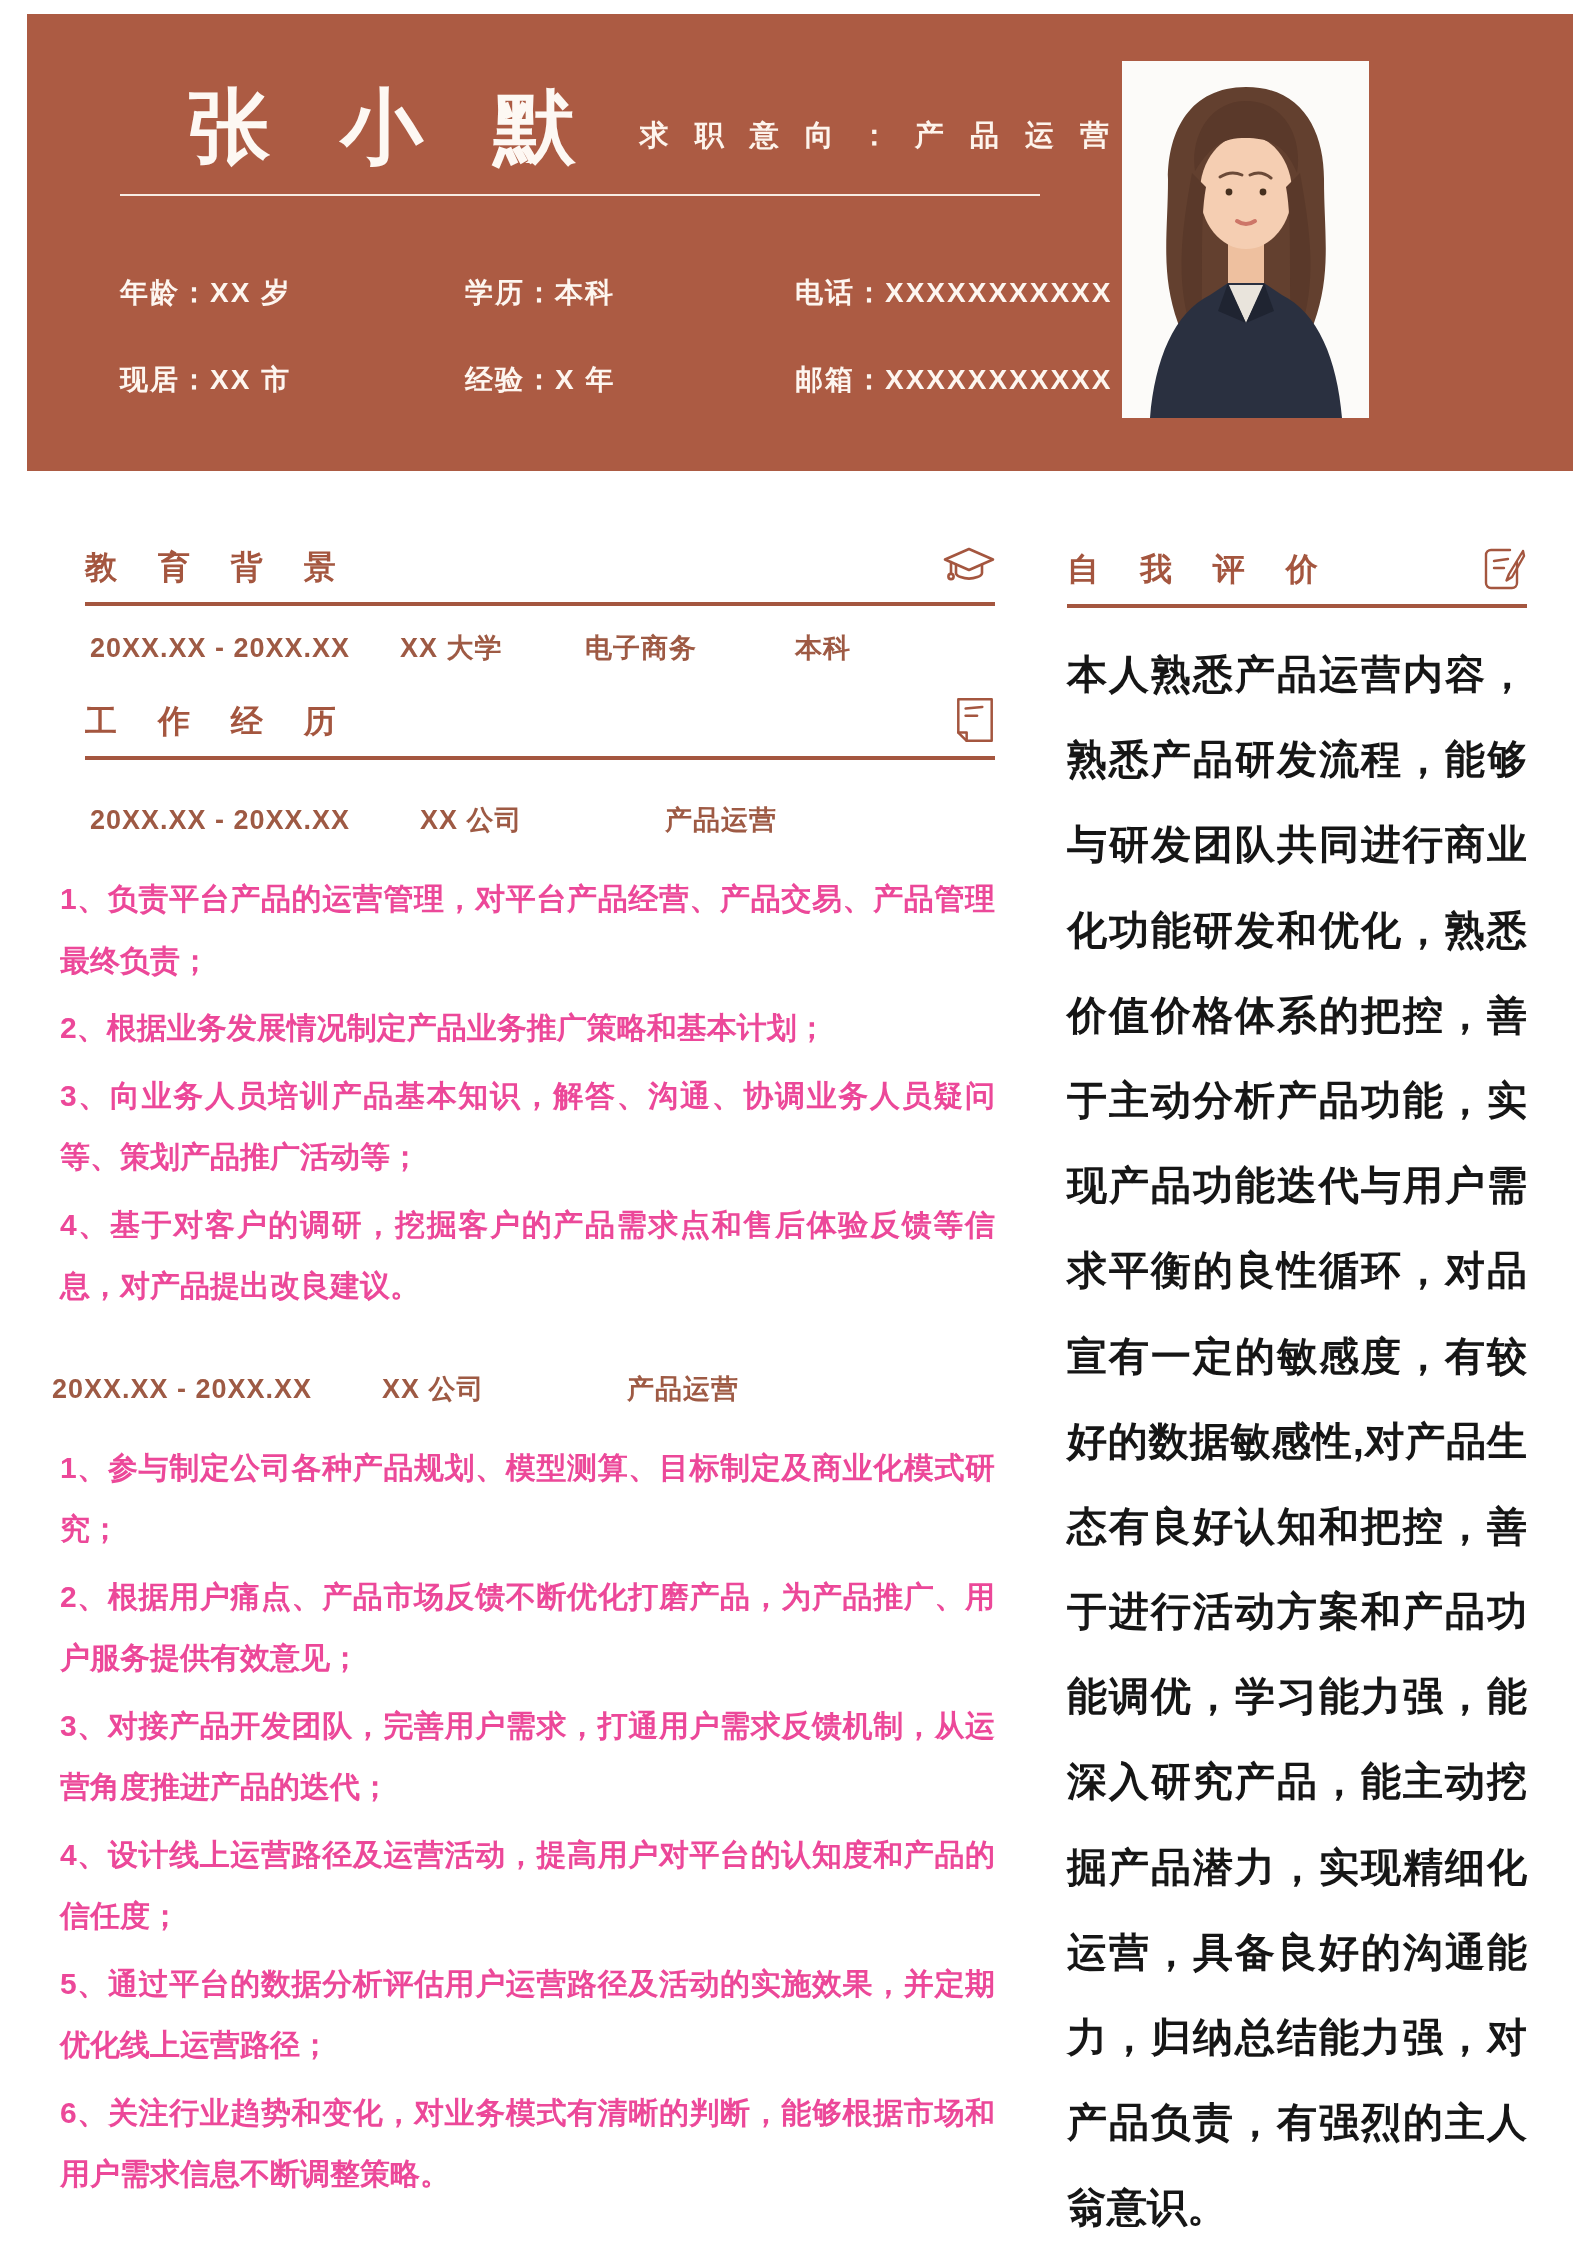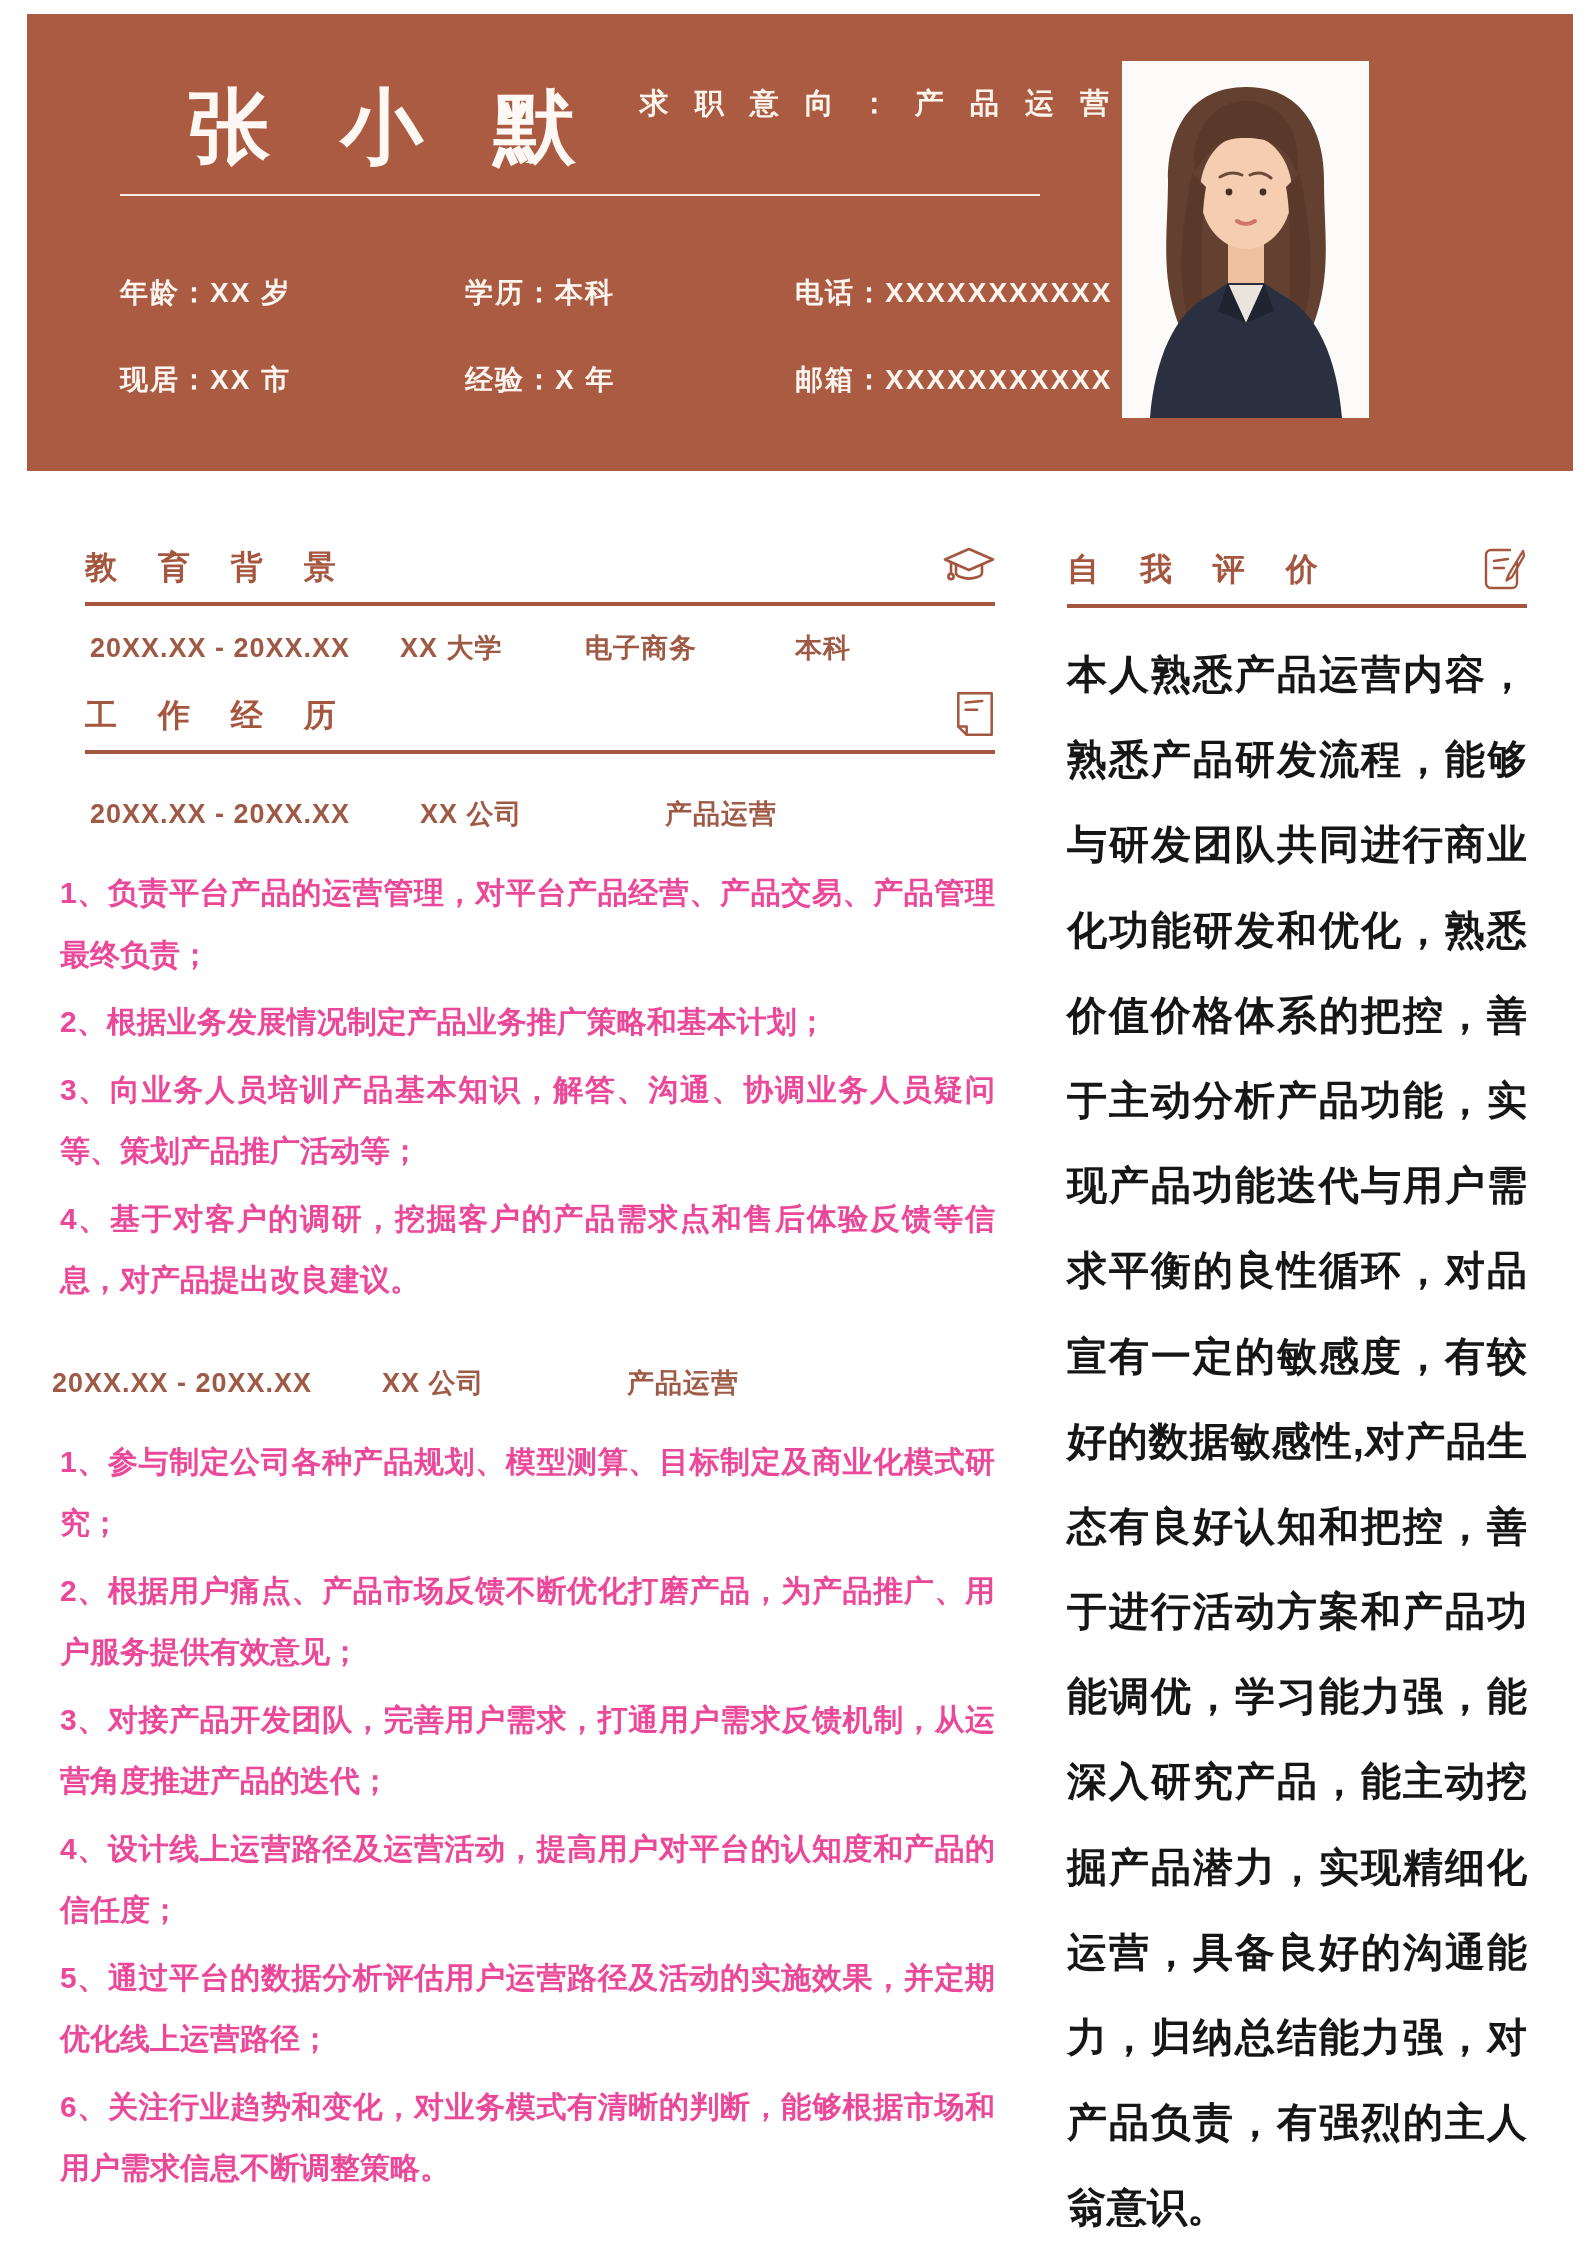--- a/index.html
+++ b/index.html
@@ -9,21 +9,21 @@
     font-family:"Liberation Sans","DejaVu Sans",sans-serif;
     font-weight:600; color:#1b1b1b;
   }
 
   
   .banner {
     position:relative; margin:14px 14px 0 27px; height:457px;
     background:#ac5b43; color:#fdf6f0; overflow:hidden;
   }
   .banner-inner { padding:70px 0 0 93px; }
-  .name-row { display:flex; }
+  .name-row { display:flex; align-items:flex-end; }
   .name {
     font-size:82px; font-weight:700; letter-spacing:24px;
     margin-left:68px; line-height:1.05; color:#fdf8f3;
   }
   .intent {
     font-size:29px; font-weight:700; letter-spacing:9px;
     margin-left:40px; padding-bottom:14px; color:#fdf4ec;
   }
   .name-divider { width:920px; height:2px; background:#f7ece4; margin-top:24px; }
   .info-grid {
@@ -58,21 +58,21 @@
   .meta-row { display:flex; align-items:baseline; font-size:27px; color:#9e5a44; letter-spacing:1px; }
   .edu-row    { margin-top:24px; margin-left:30px; }
   .m-dates  { width:310px; }
   .m-school { width:185px; }
   .m-major  { width:210px; }
   .job-meta-1 { margin-top:42px; margin-left:30px; }
   .job-meta-2 { margin-top:54px; margin-left:-8px; }
   .j-dates  { width:330px; }
   .j-company{ width:245px; }
 
-  .work-head { margin-top:24px;text-align:right; }
+  .work-head { margin-top:30px;text-align:right; }
 
   .bullets { margin-top:30px; }
   .bullet {
     font-size:30px; line-height:2.05; text-align:justify; color:#ec4899;
     margin-bottom:6px;
   }
 
   
   .self-paragraph {
     margin-top:24px; font-size:40px; line-height:2.13;

